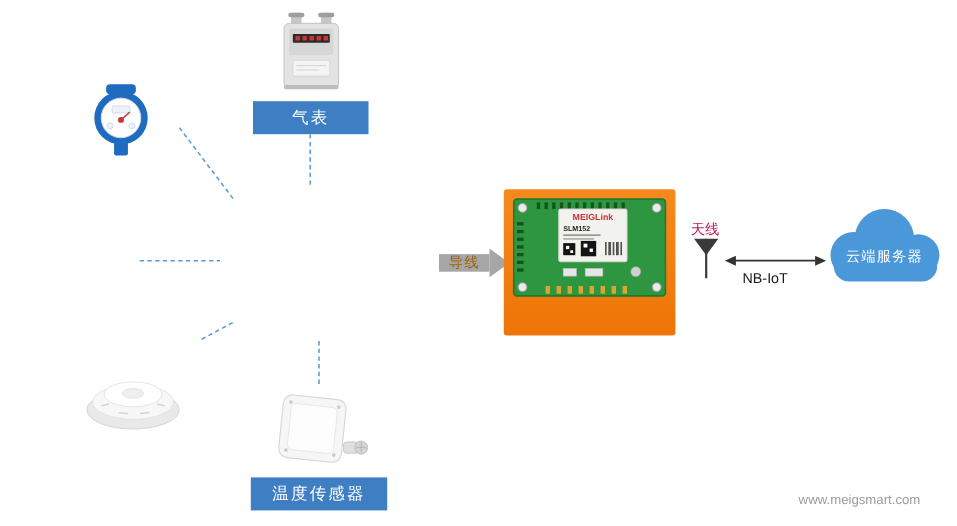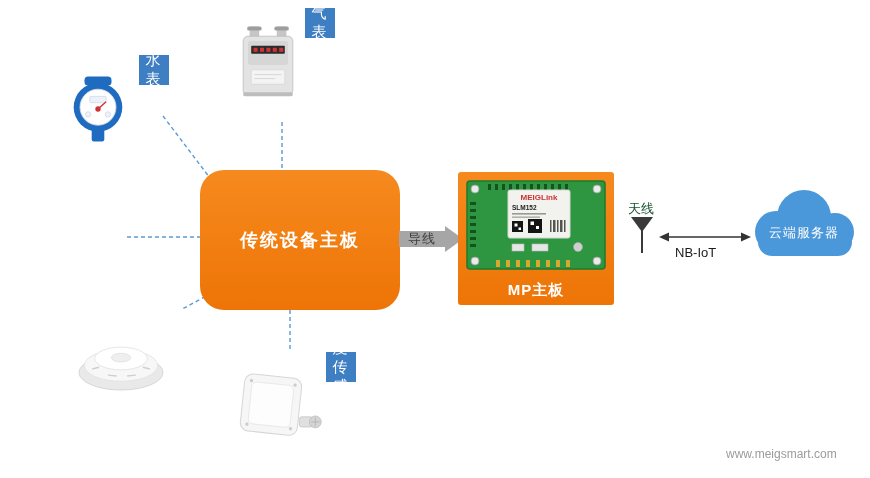--- a/index.html
+++ b/index.html
@@ -1,46 +1,46 @@
 <!DOCTYPE html>
 <html><head>
 <meta charset="utf-8">
 <style>
   html,body{margin:0;padding:0;background:#fff;}
   .stage{position:relative;width:870px;height:478px;background:#fff;overflow:hidden;
          font-family:"Liberation Sans","DejaVu Sans",sans-serif;}
   svg{display:block;}
 
   
-  .device{position:absolute;display:flex;flex-direction:row;text-align:center;}
+  .device{position:absolute;display:flex;flex-direction:column;}
   .device-img{flex:1;display:flex;align-items:center;justify-content:center;background:#fff;}
   .device-label{flex:0 0 30px;height:30px;background:#3e7ec2;color:#fff;font-size:15px;
                 display:flex;align-items:center;justify-content:center;letter-spacing:2px;}
 
   
   .legacy-board{position:absolute;left:200px;top:170px;width:200px;height:140px;border-radius:24px;
                 background:linear-gradient(180deg,#f68a1e 0%,#ee7406 100%);
                 display:flex;align-items:center;justify-content:center;
                 color:#fff;font-size:18px;font-weight:bold;letter-spacing:2px;}
 
   
   .wire{position:absolute;left:399px;top:226px;width:64px;height:26px;}
   .wire svg{position:absolute;left:0;top:0;}
   .wire-label{position:absolute;left:0;top:0;width:46px;height:26px;line-height:26px;text-align:center;
-              color:#404040;font-size:13px;letter-spacing:1px;}
+              color:#a16207;font-size:13px;letter-spacing:1px;}
 
   
   .mp-board{position:absolute;left:458px;top:172px;width:156px;height:133px;border-radius:3px;
             background:linear-gradient(180deg,#f68a1e 0%,#ee7406 100%);}
   .pcb{position:absolute;left:8px;top:8px;}
   .mp-label{position:absolute;left:0;bottom:5px;width:100%;text-align:center;color:#fff;
             font-weight:bold;font-size:15px;letter-spacing:1px;}
 
   
-  .antenna-label{position:absolute;left:628px;top:200px;font-size:13px;color:#14532d;font-family:Liberation Serif, serif;}
+  .antenna-label{position:absolute;left:628px;top:200px;font-size:13px;color:#be185d;font-family:Liberation Serif, serif;}
   .antenna{position:absolute;left:627px;top:216px;}
   .nbiot-arrow{position:absolute;left:659px;top:230px;}
   .nbiot-label{position:absolute;left:675px;top:245px;font-size:13px;color:#1a1a1a;}
 
   
   .cloud{position:absolute;left:742px;top:186px;width:124px;height:84px;}
   .cloud-label{position:absolute;left:0;top:38px;width:100%;text-align:center;color:#fff;
                font-size:13px;letter-spacing:1px;}
 
   .watermark{position:absolute;left:726px;top:447px;font-size:12px;color:#9b9b9b;}
@@ -69,21 +69,20 @@
         <rect x="38" y="62" width="14" height="14" rx="2" fill="#1e6bc0"></rect>
         <circle cx="45" cy="38" r="27" fill="#1e6bc0"></circle>
         <circle cx="45" cy="38" r="20" fill="#ffffff" stroke="#c9d6e8" stroke-width="1"></circle>
         <rect x="36" y="26" width="18" height="7" rx="1" fill="#eef1f5" stroke="#c9d6e8" stroke-width="0.8"></rect>
         <circle cx="45" cy="40" r="3" fill="#d03333"></circle>
         <line x1="45" y1="40" x2="54" y2="32" stroke="#d03333" stroke-width="1.5"></line>
         <circle cx="34" cy="46" r="3" fill="#eef1f5" stroke="#c9d6e8" stroke-width="0.8"></circle>
         <circle cx="56" cy="46" r="3" fill="#eef1f5" stroke="#c9d6e8" stroke-width="0.8"></circle>
       </svg>
     </div>
-    <div class="device-label">水表</div>
   </div>
 
   <div class="device" style="left:230px;top:8px;width:105px;height:114px">
     <div class="device-img">
       <svg width="72" height="80" viewBox="0 0 90 100">
         <rect x="22" y="2" width="12" height="14" rx="2" fill="#c6c6c6"></rect>
         <rect x="56" y="2" width="12" height="14" rx="2" fill="#c6c6c6"></rect>
         <rect x="19" y="2" width="18" height="5" rx="2" fill="#9e9e9e"></rect>
         <rect x="53" y="2" width="18" height="5" rx="2" fill="#9e9e9e"></rect>
         <rect x="14" y="14" width="62" height="74" rx="6" fill="#e3e3e3" stroke="#bdbdbd" stroke-width="1"></rect>
@@ -132,23 +131,20 @@
         </g>
         <rect x="84" y="58" width="16" height="12" rx="3" fill="#e0e0e0" stroke="#c6c6c6" stroke-width="1"></rect>
         <circle cx="103" cy="64" r="7" fill="#d5d5d5" stroke="#bbbbbb" stroke-width="1"></circle>
         <line x1="98" y1="64" x2="108" y2="64" stroke="#aaaaaa" stroke-width="0.8"></line>
         <line x1="103" y1="59" x2="103" y2="69" stroke="#aaaaaa" stroke-width="0.8"></line>
       </svg>
     </div>
     <div class="device-label">温度传感器</div>
   </div>
 
-  <div class="legacy-board">
-    <span>传统设备主板</span>
-  </div>
 
   <div class="wire">
     <svg width="64" height="26" viewBox="0 0 64 26">
       <rect x="0" y="5" width="46" height="16" fill="#a6a6a6"></rect>
       <polygon points="46,0 64,13 46,26" fill="#a6a6a6"></polygon>
     </svg>
     <span class="wire-label">导线</span>
   </div>
 
   <div class="mp-board">
@@ -204,21 +200,20 @@
         <rect x="30" y="80" width="4" height="7"></rect>
           <rect x="40" y="80" width="4" height="7"></rect>
         <rect x="50" y="80" width="4" height="7"></rect>
           <rect x="60" y="80" width="4" height="7"></rect>
         <rect x="70" y="80" width="4" height="7"></rect>
           <rect x="80" y="80" width="4" height="7"></rect>
         <rect x="90" y="80" width="4" height="7"></rect>
           <rect x="100" y="80" width="4" height="7"></rect>
       </g>
     </svg>
-    <div class="mp-label">MP主板</div>
   </div>
 
   <div class="antenna-label">天线</div>
   <svg class="antenna" width="30" height="38" viewBox="0 0 30 38">
     <polygon points="4,1 26,1 15,16" fill="#3a3a3a"></polygon>
     <line x1="15" y1="1" x2="15" y2="37" stroke="#3a3a3a" stroke-width="2"></line>
   </svg>
 
   <svg class="nbiot-arrow" width="92" height="14" viewBox="0 0 92 14">
     <line x1="9" y1="7" x2="83" y2="7" stroke="#333333" stroke-width="1.6"></line>

